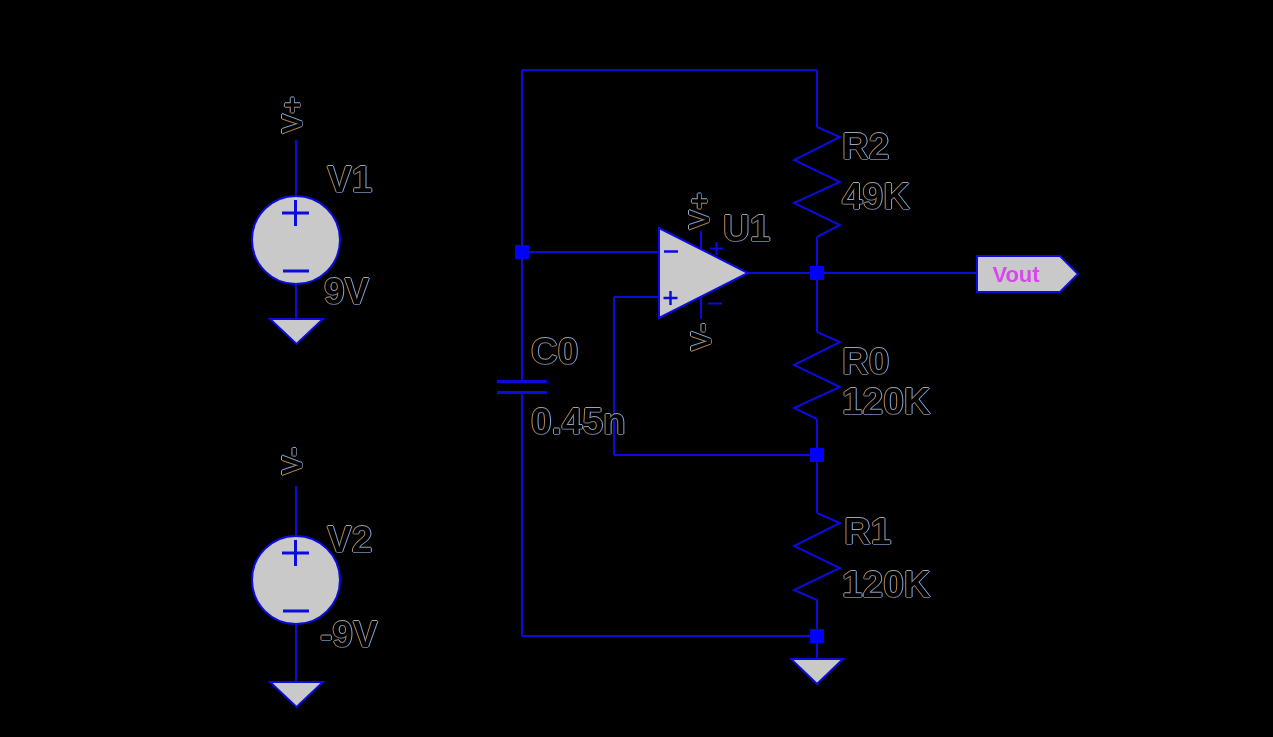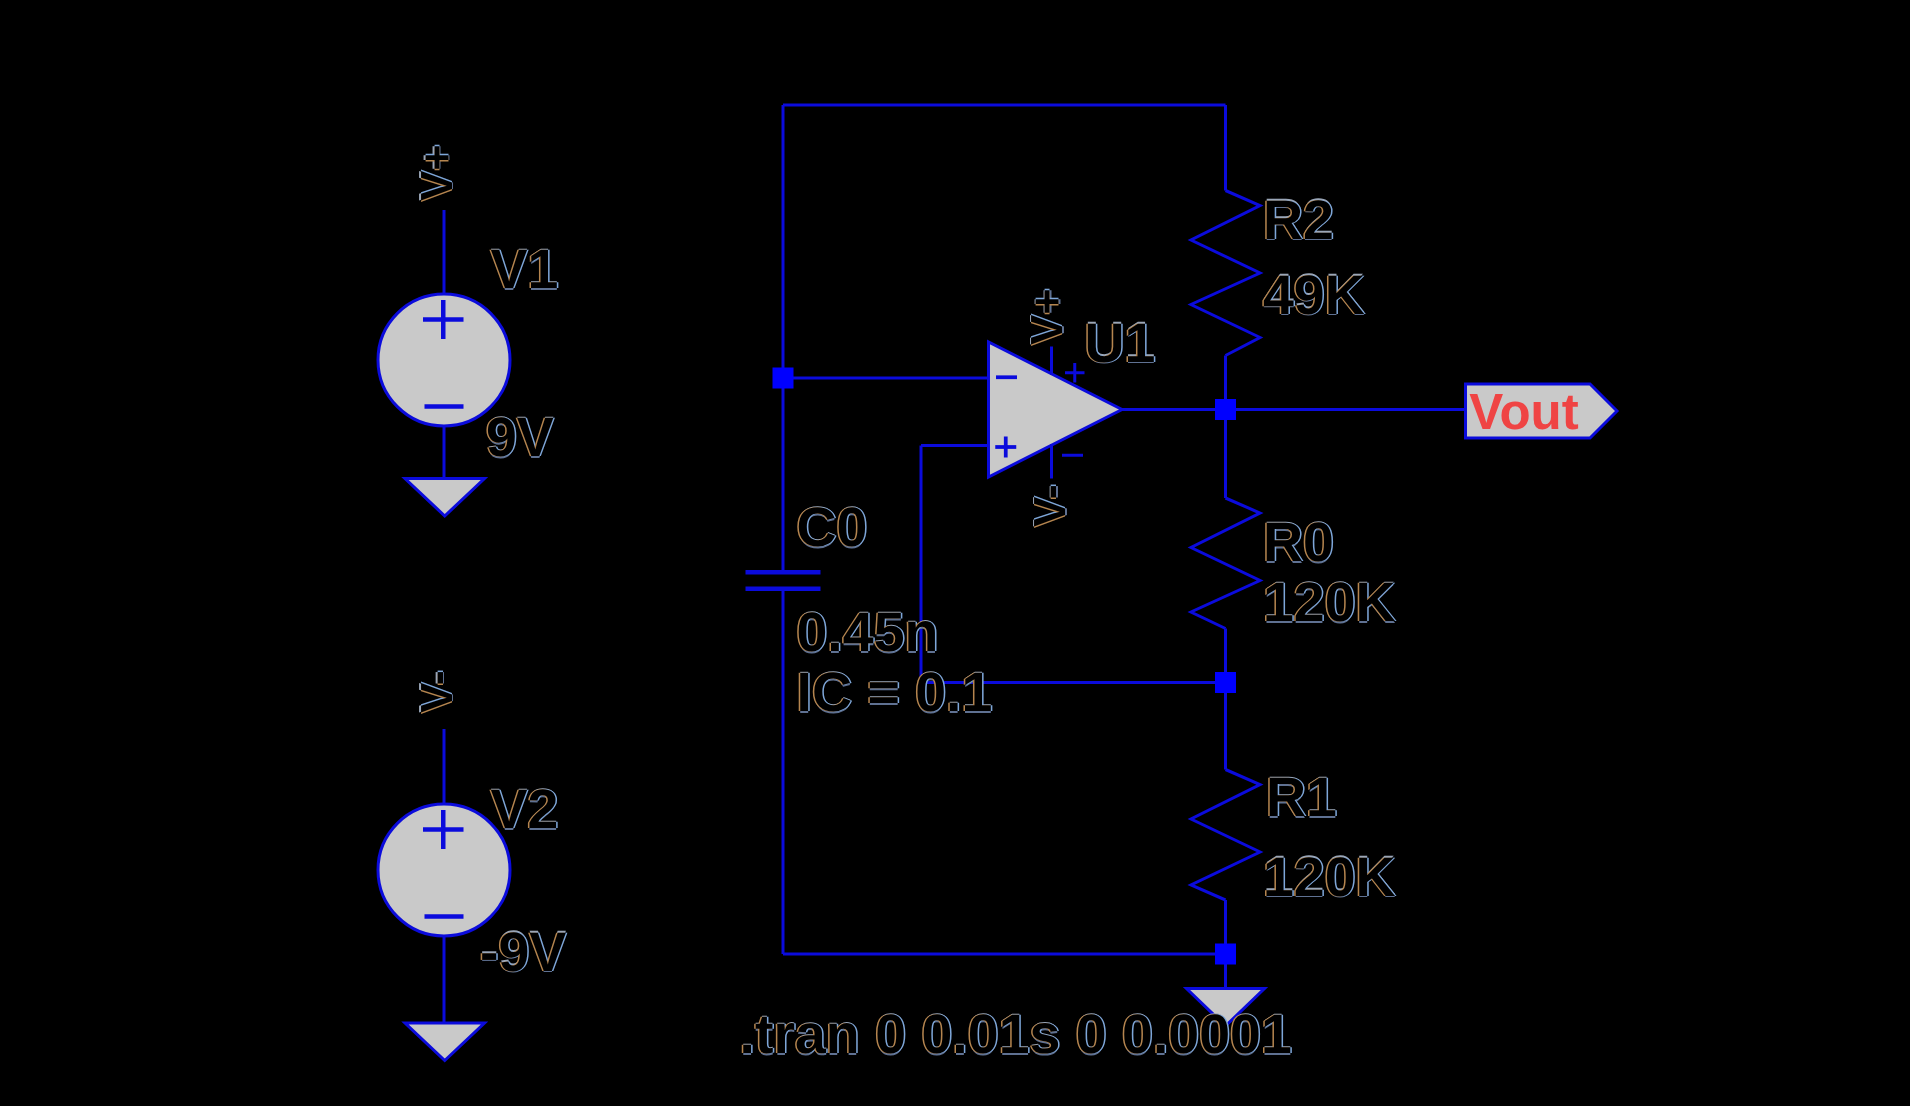--- a/index.html
+++ b/index.html
@@ -18,22 +18,22 @@
        0 -1px 0 #9aa6b8,
        0  1px 0 #5f7192;
     letter-spacing:0px;
   }
   .rot{
     font-size:30px;
     transform:translate(-50%,-50%) rotate(-90deg);
   }
   .netlabel{
     position:absolute;
-    font-size:34px;font-weight:700;line-height:1;white-space:nowrap;
-    color:#ef4444;text-shadow:none;
+    font-size:22px;font-weight:700;line-height:1;white-space:nowrap;
+    color:#d946ef;text-shadow:none;
     transform:translate(-50%,-50%);
   }
 </style>
 </head>
 <body>
 
 <div class="schematic">
 
   <svg width="1273" height="737" viewBox="0 0 1273 737">
 
@@ -130,18 +130,16 @@
   <div class="lbl" style="left:842px;top:178px">49K</div>
 
   <div class="lbl" style="left:842px;top:343px">R0</div>
   <div class="lbl" style="left:842px;top:383px">120K</div>
 
   <div class="lbl" style="left:844px;top:513px">R1</div>
   <div class="lbl" style="left:842px;top:566px">120K</div>
 
   <div class="lbl" style="left:531px;top:333px">C0</div>
   <div class="lbl" style="left:531px;top:403px">0.45n</div>
-  <div class="lbl" style="left:531px;top:443px">IC = 0.1</div>
 
-  <div class="lbl" style="left:493px;top:671px">.tran 0 0.01s 0 0.0001</div>
 
   <div class="netlabel" style="left:1016px;top:275px">Vout</div>
 </div>
 
 </body></html>

